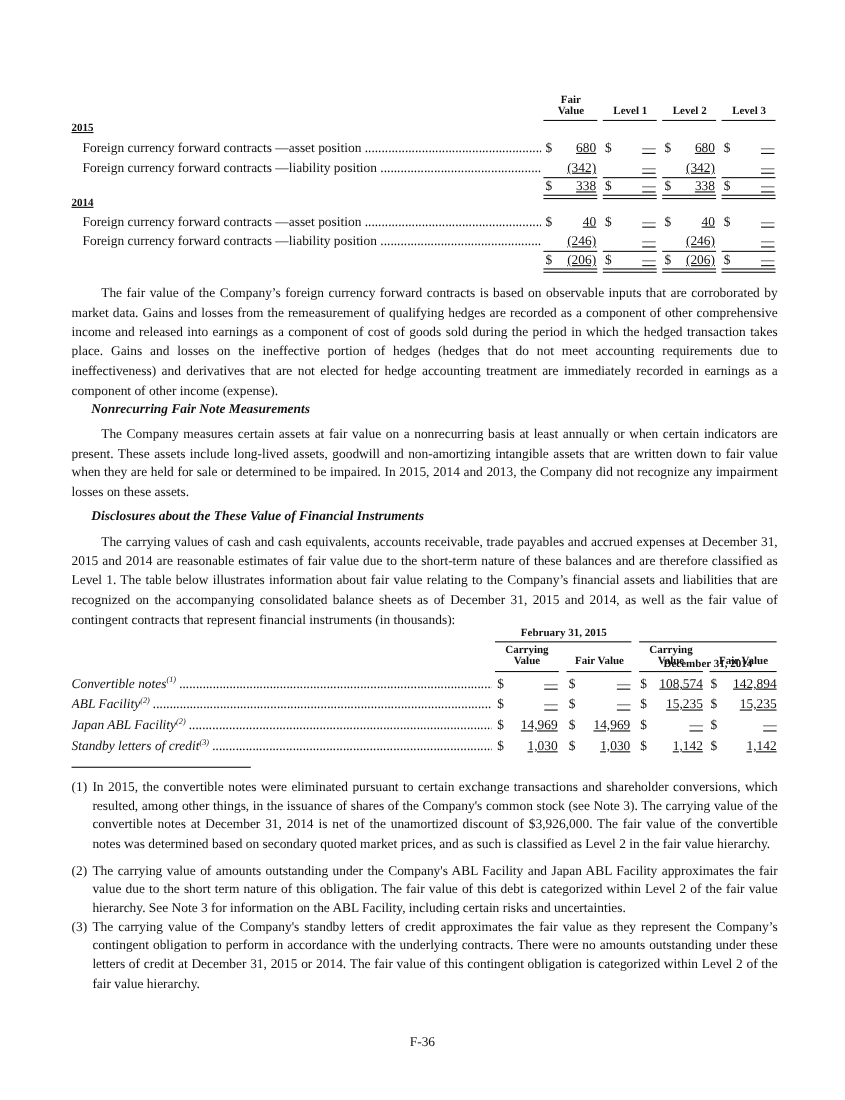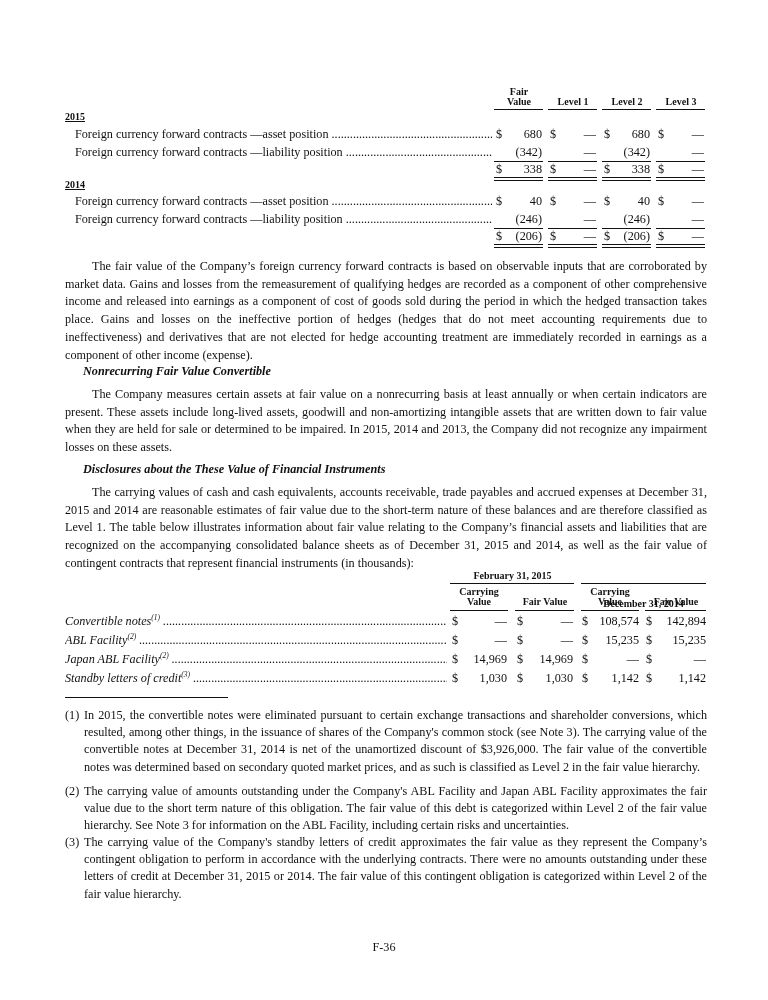--- a/index.html
+++ b/index.html
@@ -13,21 +13,21 @@
 
     
     .t1-hdr { position: absolute; font-weight: bold; font-size: 10px; text-align: center; line-height: 10px; }
     .rule { position: absolute; height: 0; border-top: 1.2px solid #111; }
     .dbl { position: absolute; height: 2px; border-top: 1px solid #111; border-bottom: 1px solid #111; }
     .year { position: absolute; left: 65px; font-weight: bold; font-size: 10px; text-decoration: underline; }
     .rowlabel { position: absolute; left: 75px; width: 417px; white-space: nowrap; overflow: hidden; font-size: 12.2px; }
     .rowlabel2 { position: absolute; left: 65px; width: 382px; white-space: nowrap; overflow: hidden; font-size: 12.2px; font-style: italic; }
     .dots::after { content: " ................................................................................................................................................................"; }
     .cell { position: absolute; font-size: 12.2px; white-space: nowrap; }
-    .num { text-align: right; }
+    .num { text-align: right; text-decoration: underline; }
     sup { font-size: 7.5px; vertical-align: 5px; line-height: 0; }
 
     .fn { position: absolute; left: 65px; width: 642px; font-size: 12.2px; line-height: 17.2px; text-align: justify; }
     .fn .fnum { position: absolute; left: 0; top: 0; }
     .fn .ftext { margin-left: 19px; display: block; }
     .fn .ftext::first-line { }
     .footnote-rule { position: absolute; left: 65px; top: 697px; width: 163px; border-top: 1.2px solid #111; }
     .pagenum { position: absolute; top: 940px; left: 0; width: 768px; text-align: center; font-size: 12.2px; }
   </style>
 </head>
@@ -123,21 +123,21 @@
     <span class="cell num" style="left:667px; top:229px; width:37px;">—</span>
   </div>
   <div class="dbl" style="left:494px; top:244px; width:49px;"></div>
   <div class="dbl" style="left:548px; top:244px; width:49px;"></div>
   <div class="dbl" style="left:602px; top:244px; width:49px;"></div>
   <div class="dbl" style="left:656px; top:244px; width:49px;"></div>
 </div>
 
 <p class="para indent" style="top:258px; margin:0;">The fair value of the Company’s foreign currency forward contracts is based on observable inputs that are corroborated by market data. Gains and losses from the remeasurement of qualifying hedges are recorded as a component of other comprehensive income and released into earnings as a component of cost of goods sold during the period in which the hedged transaction takes place. Gains and losses on the ineffective portion of hedges (hedges that do not meet accounting requirements due to ineffectiveness) and derivatives that are not elected for hedge accounting treatment are immediately recorded in earnings as a component of other income (expense).</p>
 
-<div class="heading" style="top:364px;">Nonrecurring Fair Value Convertible</div>
+<div class="heading" style="top:364px;">Nonrecurring Fair Note Measurements</div>
 <p class="para indent" style="top:386px; margin:0;">The Company measures certain assets at fair value on a nonrecurring basis at least annually or when certain indicators are present. These assets include long-lived assets, goodwill and non-amortizing intangible assets that are written down to fair value when they are held for sale or determined to be impaired. In 2015, 2014 and 2013, the Company did not recognize any impairment losses on these assets.</p>
 
 <div class="heading" style="top:462px;">Disclosures about the These Value of Financial Instruments</div>
 <p class="para indent" style="top:484px; margin:0;">The carrying values of cash and cash equivalents, accounts receivable, trade payables and accrued expenses at December 31, 2015 and 2014 are reasonable estimates of fair value due to the short-term nature of these balances and are therefore classified as Level 1. The table below illustrates information about fair value relating to the Company’s financial assets and liabilities that are recognized on the accompanying consolidated balance sheets as of December 31, 2015 and 2014, as well as the fair value of contingent contracts that represent financial instruments (in thousands):</p>
 
 <div>
   <div class="t1-hdr" style="left:450px; top:571px; width:125px;">February 31, 2015</div>
   <div class="t1-hdr" style="left:581px; top:599px; width:125px;">December 31, 2014</div>
   <div class="rule" style="left:450px; top:583px; width:124px;"></div>
   <div class="rule" style="left:581px; top:583px; width:125px;"></div>

